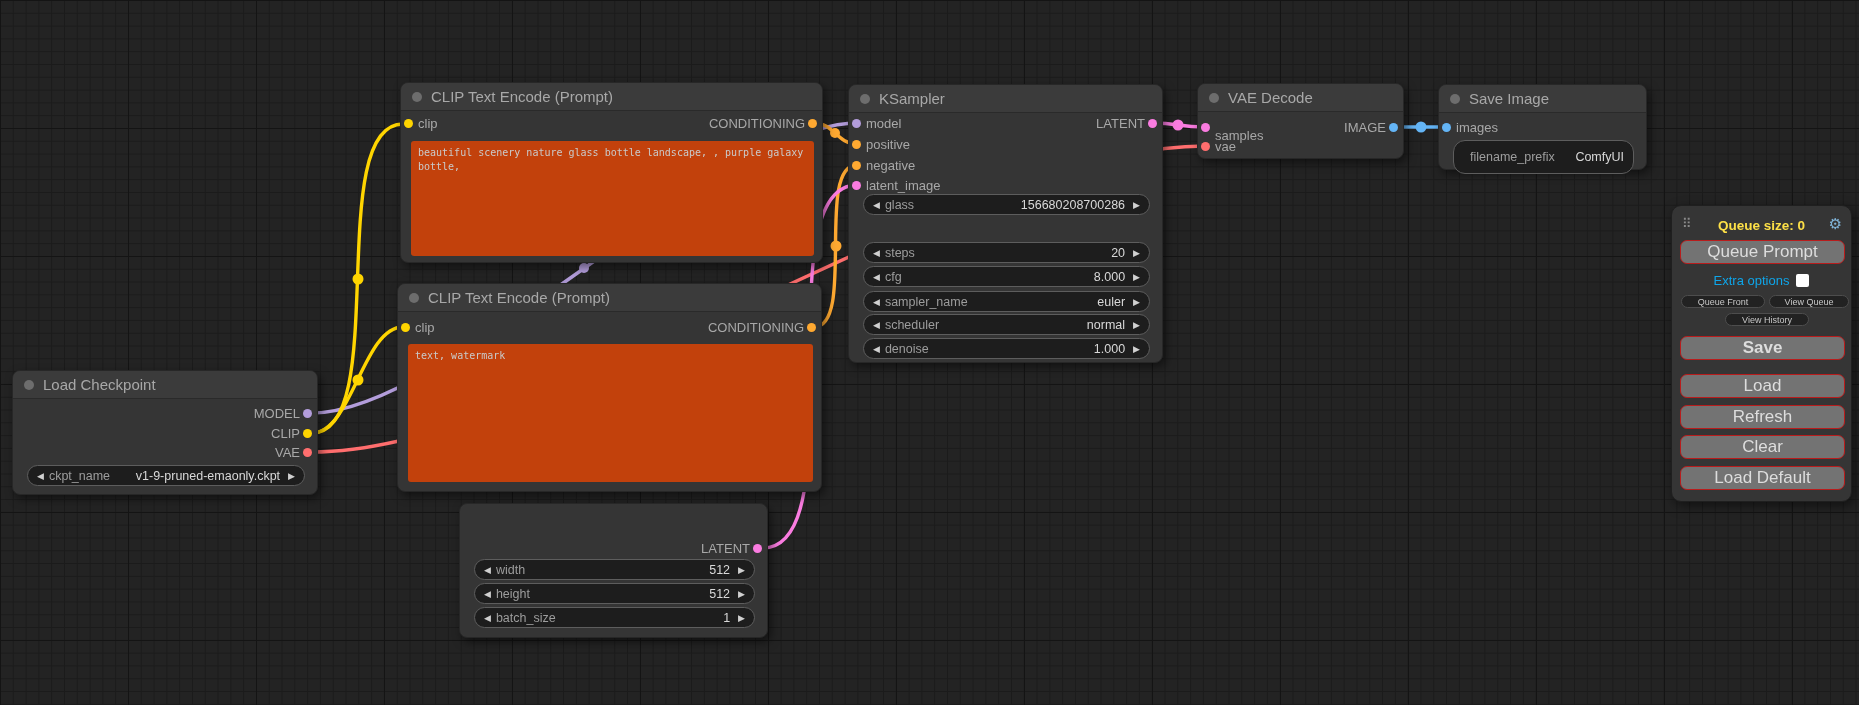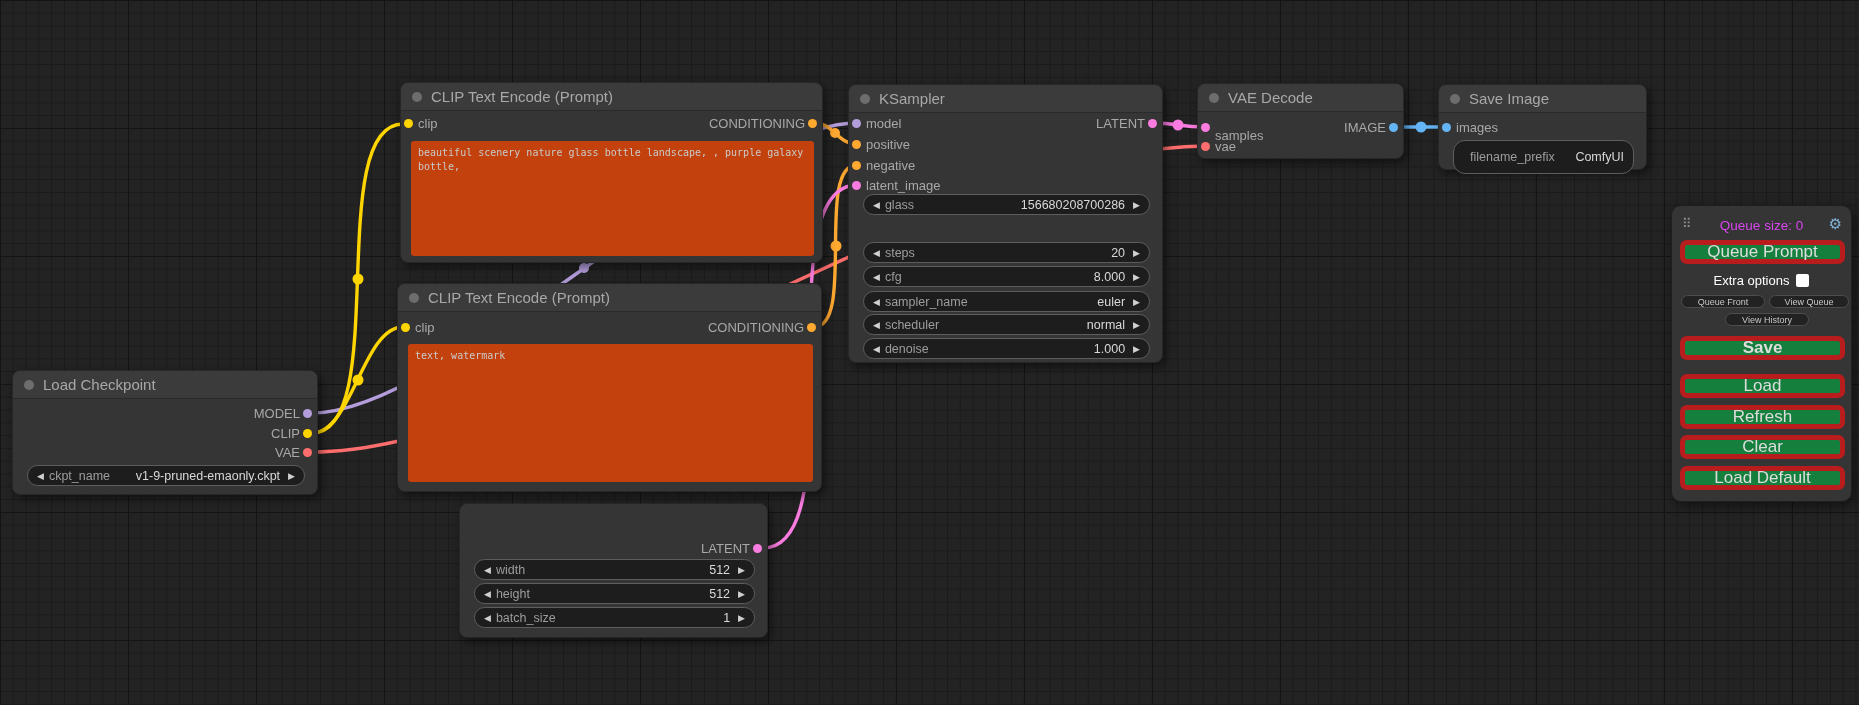--- a/index.html
+++ b/index.html
@@ -54,35 +54,35 @@
     white-space:pre-wrap;word-break:break-word;overflow:hidden;
   }
 
   
   #queue-panel{
     position:absolute;z-index:3;left:1671px;top:205px;width:181px;height:297px;
     background:#353535;border:1px solid #1f1f1f;border-radius:10px;
     box-shadow:3px 4px 12px rgba(0,0,0,.5);box-sizing:border-box;
   }
   .qp-btn{
-    position:absolute;left:8px;width:165px;height:24px;background:#15803d;
-    border:5px solid #b91c1c;border-radius:7px;color:#dddddd;font-size:17px;
+    position:absolute;left:8px;width:165px;height:24px;background:#737373;
+    border:1px solid #b91c1c;border-radius:7px;color:#dddddd;font-size:17px;
     display:flex;align-items:center;justify-content:center;box-sizing:border-box;
     font-family:"Liberation Sans",sans-serif;cursor:pointer;
   }
   .qp-small{
     position:absolute;height:13px;background:#222222;border:1px solid #4d4d4d;
     border-radius:7px;color:#c8c8c8;font-size:9px;display:flex;align-items:center;
     justify-content:center;box-sizing:border-box;cursor:pointer;
   }
-  .qp-header{position:absolute;left:0;top:12px;width:100%;text-align:center;font-size:13.5px;color:#d946ef;}
+  .qp-header{position:absolute;left:0;top:12px;width:100%;text-align:center;font-size:13.5px;color:#fde047;font-weight:bold;}
   .drag-handle{position:absolute;left:10px;top:10px;color:#8a8a8a;font-size:13px;cursor:grab;}
   .gear{position:absolute;right:9px;top:9px;color:#7fb2d6;font-size:15px;cursor:pointer;}
   .extra-row{position:absolute;left:0;top:67px;width:100%;display:flex;align-items:center;justify-content:center;gap:7px;}
-  .extra-label{font-size:13px;color:#ffffff;}
+  .extra-label{font-size:13px;color:#0ea5e9;}
   .checkbox{width:13px;height:13px;background:#ffffff;border-radius:2px;}
 </style>
 </head>
 <body>
 
 <div id="canvas">
 
   <svg class="wires" width="1859" height="705">
     <path d="M 312 413 C 448 413, 721 123, 857 123" stroke="#b39ddb"></path>
     <path d="M 312 433 C 392 433, 323 124, 403 124" stroke="#ffd500"></path>

